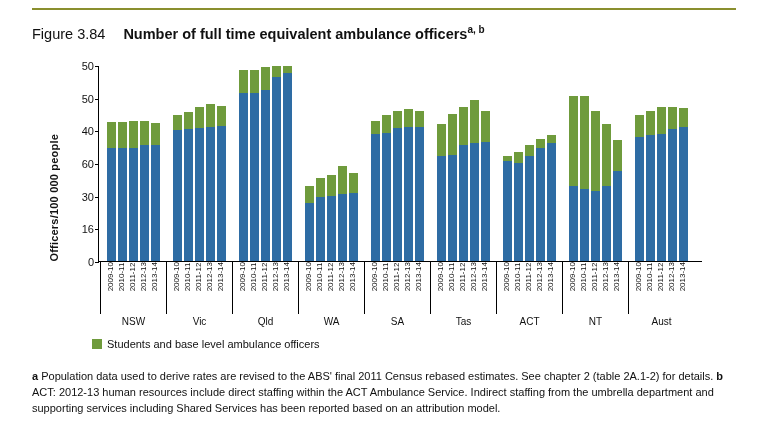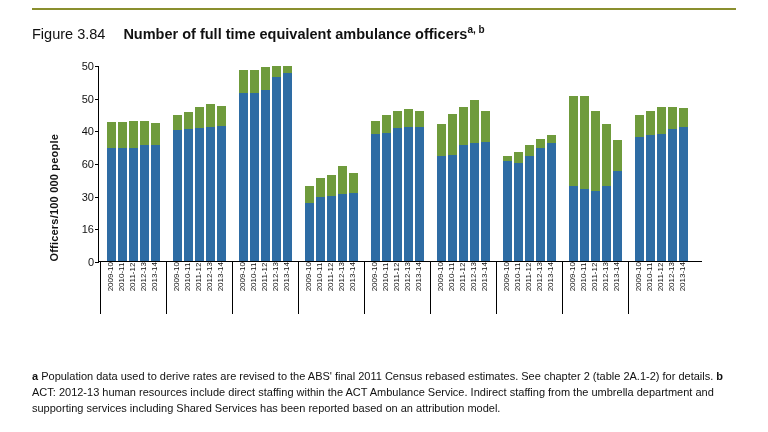--- a/index.html
+++ b/index.html
@@ -407,20 +407,35 @@
   <div class="sep" style="left: 68px;"></div>
       <div class="sep" style="left: 2px;"></div>
       <div class="sep" style="left: 134px;"></div>
       <div class="sep" style="left: 200px;"></div>
       <div class="sep" style="left: 266px;"></div>
       <div class="sep" style="left: 332px;"></div>
       <div class="sep" style="left: 398px;"></div>
       <div class="sep" style="left: 464px;"></div>
       <div class="sep" style="left: 530px;"></div>
     </div>
+  <div class="catrow" id="catrow">
+      <div class="cat" style="left: 35.5px;">NSW</div>
+      <div class="cat" style="left: 101.5px;">Vic</div>
+      <div class="cat" style="left: 167.5px;">Qld</div>
+      <div class="cat" style="left: 233.5px;">WA</div>
+      <div class="cat" style="left: 299.5px;">SA</div>
+      <div class="cat" style="left: 365.5px;">Tas</div>
+      <div class="cat" style="left: 431.5px;">ACT</div>
+      <div class="cat" style="left: 497.5px;">NT</div>
+      <div class="cat" style="left: 563.5px;">Aust</div>
+    </div>
 </div>
 
 <div class="legend">
+  <div class="item">
+    <span class="swatch sw-green"></span>
+    <span>Students and base level ambulance officers</span>
+  </div>
 </div>
 
 <div class="notes">
   <span><b>a</b><span> Population data used to derive rates are revised to the ABS' final 2011 Census rebased estimates. See chapter 2 (table 2A.1-2) for details. </span></span><span><b>b</b><span> ACT: 2012-13 human resources include direct staffing within the ACT Ambulance Service. Indirect staffing from the umbrella department and supporting services including Shared Services has been reported based on an attribution model.</span></span>
 </div>
 
 </body></html>

